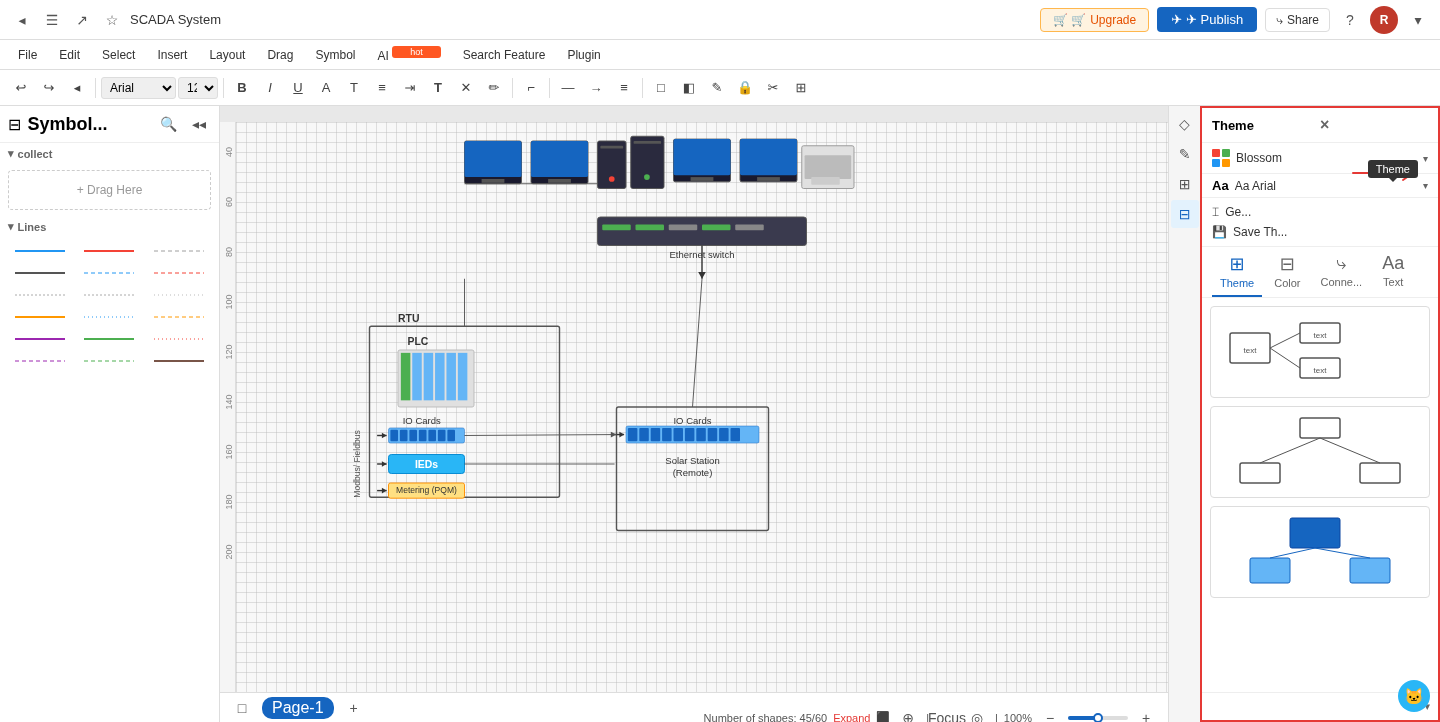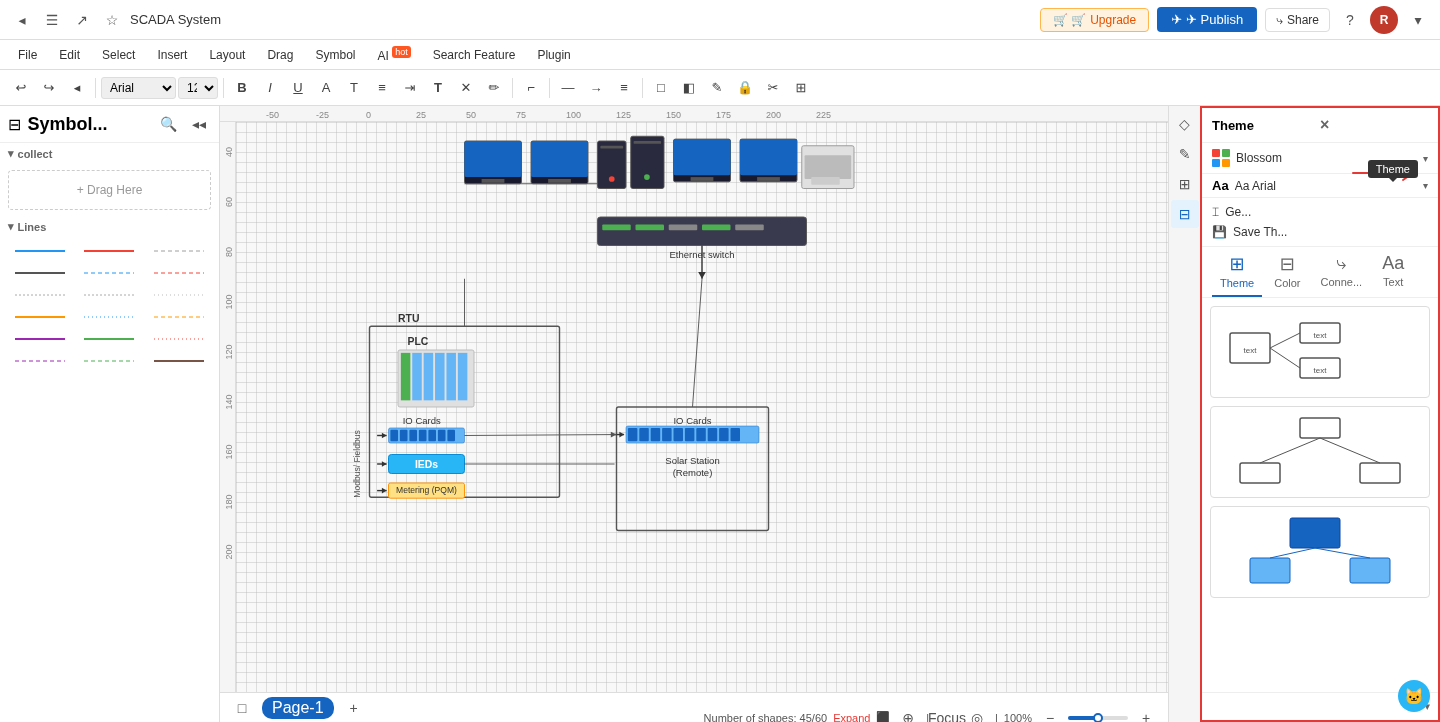--- a/index.html
+++ b/index.html
@@ -33,21 +33,21 @@
     }
     .avatar { width: 28px; height: 28px; border-radius: 50%; background: #c0392b; color: #fff; display: flex; align-items: center; justify-content: center; font-size: 12px; font-weight: bold; }
 
     
     .menu-bar {
       display: flex; align-items: center; height: 30px;
       background: #fff; border-bottom: 1px solid #ddd;
       padding: 0 8px; gap: 2px;
     }
     .menu-item { padding: 3px 10px; font-size: 12px; color: #333; cursor: pointer; border-radius: 3px; }
-    .ai-badge { background: #ff5722; color: #fff; font-size: 9px; padding: 1px 3px; border-radius: 3px; vertical-align: super; }
+    .ai-badge { background: #ff5722; color: #fff; font-size: 9px; padding: 1px 18px; border-radius: 3px; vertical-align: super; }
 
     
     .toolbar {
       display: flex; align-items: center; height: 36px;
       background: #fff; border-bottom: 1px solid #ddd;
       padding: 0 8px; gap: 2px;
     }
     .toolbar-btn { width: 26px; height: 26px; display: flex; align-items: center; justify-content: center; cursor: pointer; color: #444; font-size: 13px; border-radius: 3px; }
     .toolbar-divider { width: 1px; height: 20px; background: #ddd; margin: 0 3px; }
     .font-select { border: 1px solid #ddd; border-radius: 3px; padding: 2px 4px; font-size: 12px; width: 75px; }
@@ -343,36 +343,20 @@
       <div class="line-item">
           <svg width="50" height="4">
             <line x1="0" y1="2" x2="50" y2="2" stroke="#795548" stroke-width="2"></line>
           </svg>
         </div>
     </div>
   </div>
 
   <div class="canvas-area">
 
-    <div class="ruler-h">
-      <svg width="100%" height="16" style="margin-left:16px;">
-        <text x="30" y="12" font-size="9" fill="#888">-50</text>
-        <text x="80" y="12" font-size="9" fill="#888">-25</text>
-        <text x="130" y="12" font-size="9" fill="#888">0</text>
-        <text x="180" y="12" font-size="9" fill="#888">25</text>
-        <text x="230" y="12" font-size="9" fill="#888">50</text>
-        <text x="280" y="12" font-size="9" fill="#888">75</text>
-        <text x="330" y="12" font-size="9" fill="#888">100</text>
-        <text x="380" y="12" font-size="9" fill="#888">125</text>
-        <text x="430" y="12" font-size="9" fill="#888">150</text>
-        <text x="480" y="12" font-size="9" fill="#888">175</text>
-        <text x="530" y="12" font-size="9" fill="#888">200</text>
-        <text x="580" y="12" font-size="9" fill="#888">225</text>
-      </svg>
-    </div>
 
     <div style="position:absolute; top:16px; left:0; bottom:30px; right:0; display:flex;">
 
       <div style="width:16px; background:#f5f5f5; border-right:1px solid #ddd; overflow:hidden; flex-shrink:0;">
         <svg height="100%" width="16">
           <text x="12" y="30" font-size="9" fill="#888" transform="rotate(-90, 12, 30)" text-anchor="middle">40</text>
           <text x="12" y="80" font-size="9" fill="#888" transform="rotate(-90, 12, 80)" text-anchor="middle">60</text>
           <text x="12" y="130" font-size="9" fill="#888" transform="rotate(-90, 12, 130)" text-anchor="middle">80</text>
           <text x="12" y="180" font-size="9" fill="#888" transform="rotate(-90, 12, 180)" text-anchor="middle">100</text>
           <text x="12" y="230" font-size="9" fill="#888" transform="rotate(-90, 12, 230)" text-anchor="middle">120</text>

